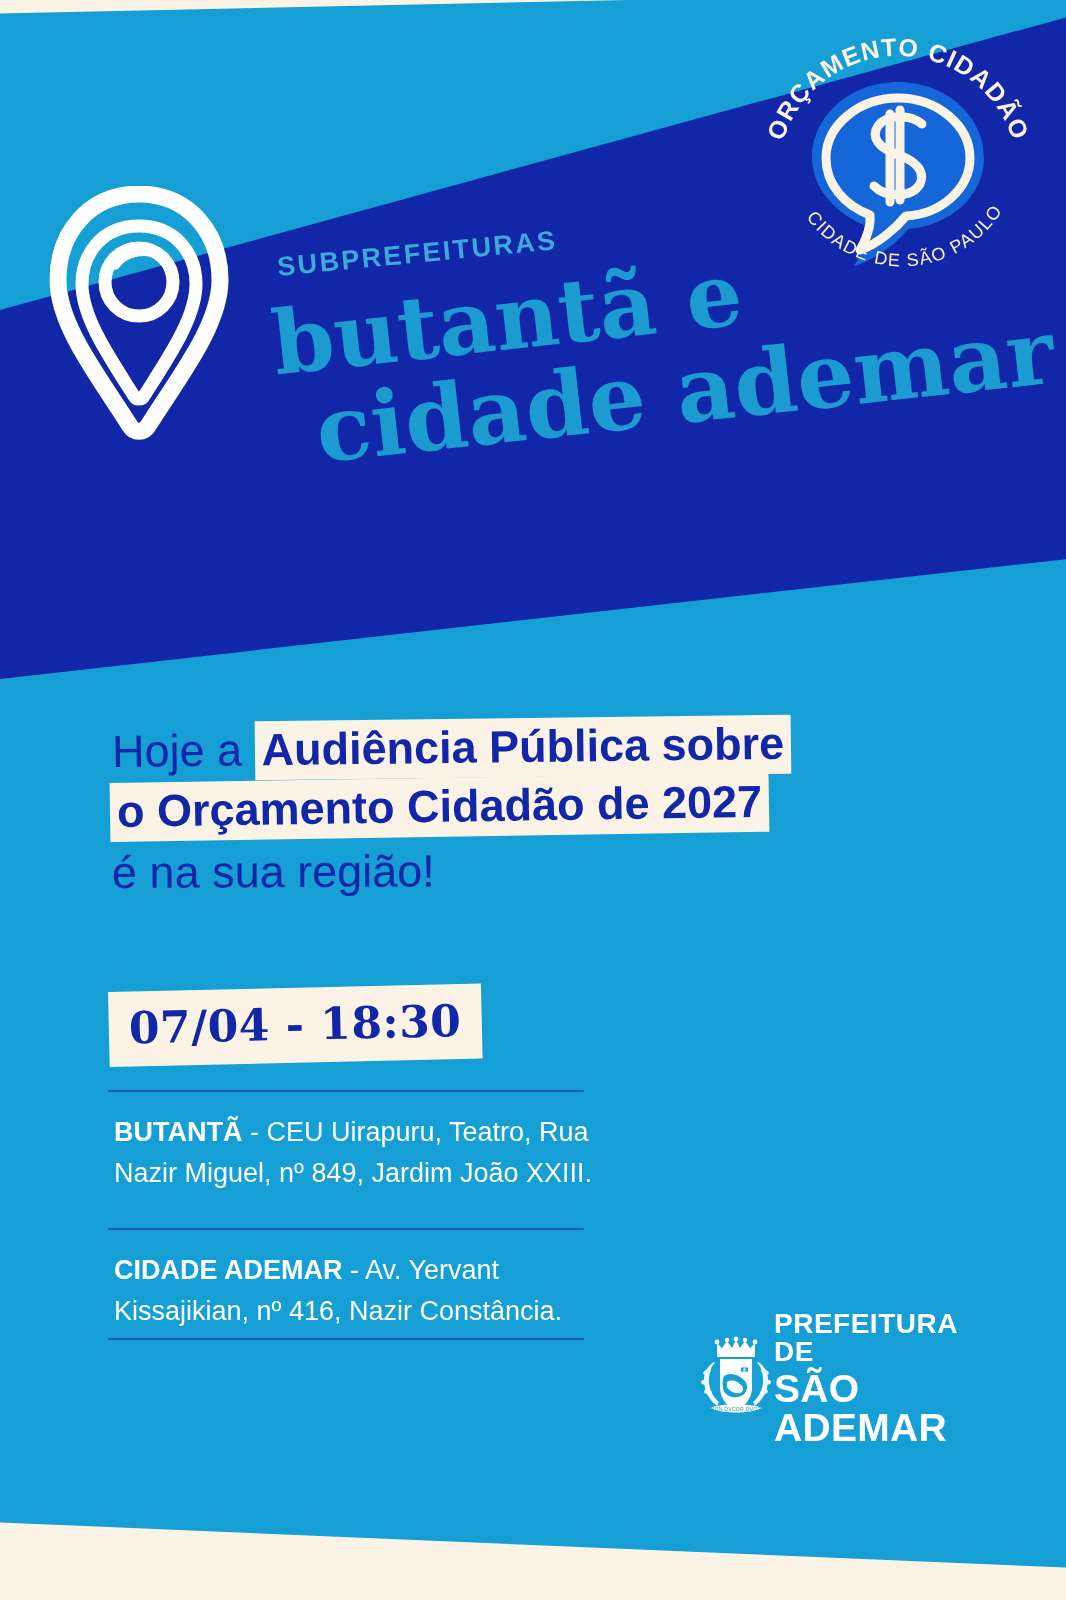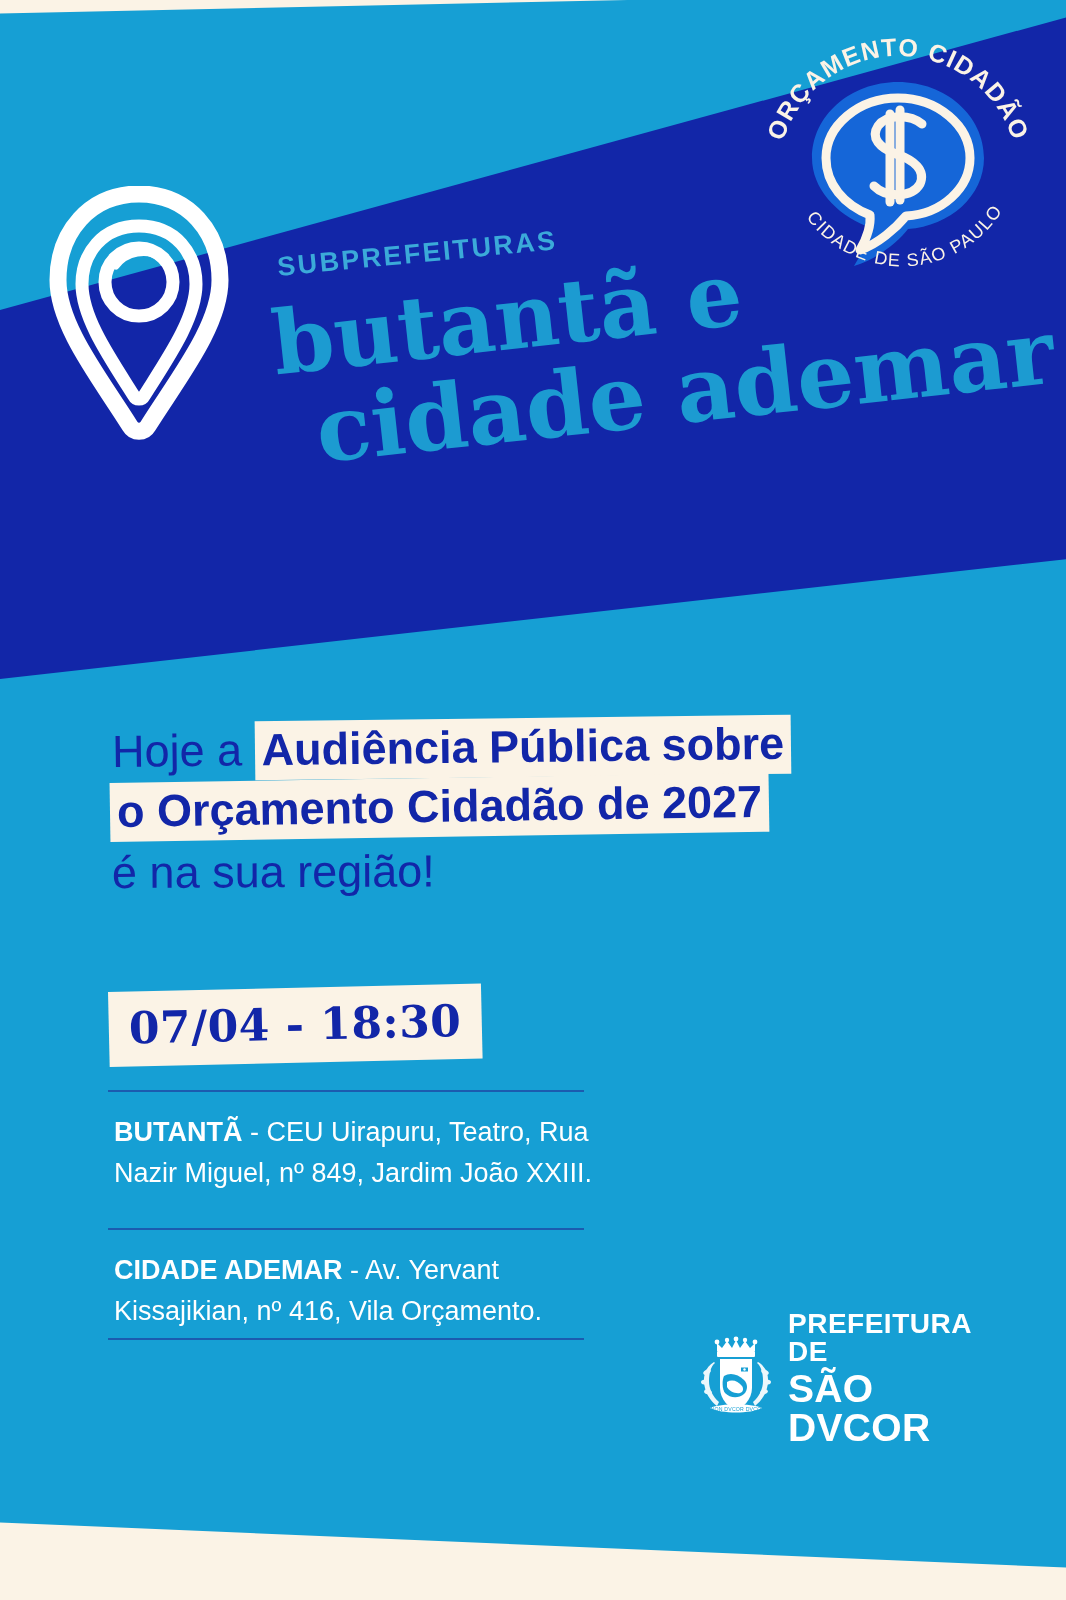--- a/index.html
+++ b/index.html
@@ -174,21 +174,21 @@
   .addr-2 { top: 570px; }
   .addr-name { font-weight: bold; margin-top: 20px; }
 
   
   .prefeitura {
     position: absolute;
     left: 698px; top: 655px;
     width: 272px; height: 86px;
     display: flex;
     align-items: center;
-    gap: 14px;
+    gap: 0;
   }
   .coat { width: 76px; height: 84px; flex: 0 0 auto; }
   .pref-text { color: #FFFFFF; line-height: 1.0; }
   .pref-l1 {
     font-size: 28px; font-weight: bold; letter-spacing: 0.5px;
   }
   .pref-l2 {
     font-size: 39px; font-weight: bold; letter-spacing: 0.3px; margin-top: 3px;
   }
 </style>
@@ -260,21 +260,21 @@
 
     <div class="divider div-1"></div>
 
     <div class="addr-block addr-1">
       <span class="addr-name">BUTANTÃ</span><span> - CEU Uirapuru, Teatro, Rua Nazir Miguel, nº 849, Jardim João XXIII.</span>
     </div>
 
     <div class="divider div-2"></div>
 
     <div class="addr-block addr-2">
-      <span class="addr-name">CIDADE ADEMAR</span><span> -  Av. Yervant Kissajikian, nº 416, Vila Orçamento.</span>
+      <span class="addr-name">CIDADE ADEMAR</span><span> -  Av. Yervant Kissajikian, nº 416, Nazir Constância.</span>
     </div>
 
     <div class="divider div-3"></div>
 
     <div class="prefeitura">
       <div class="coat">
         <svg viewBox="0 0 76 84" width="76" height="84" aria-hidden="true">
 
           <g fill="#FFFFFF">
             <rect x="19" y="15" width="38" height="6" rx="1"></rect>
@@ -312,18 +312,18 @@
           </g>
 
           <g>
             <path d="M12 72 C24 67 52 67 64 72 C52 78 24 78 12 72 Z" fill="#FFFFFF"></path>
             <text x="38" y="75" text-anchor="middle" font-family="'Liberation Sans', sans-serif" font-size="5.2" fill="#169FD4" letter-spacing="0.2">NON DVCOR DVCO</text>
           </g>
         </svg>
       </div>
       <div class="pref-text">
         <div class="pref-l1">PREFEITURA DE</div>
-        <div class="pref-l2">SÃO DVCOR</div>
+        <div class="pref-l2">SÃO ADEMAR</div>
       </div>
     </div>
 
   </div>
 </div>
 
 </body></html>

